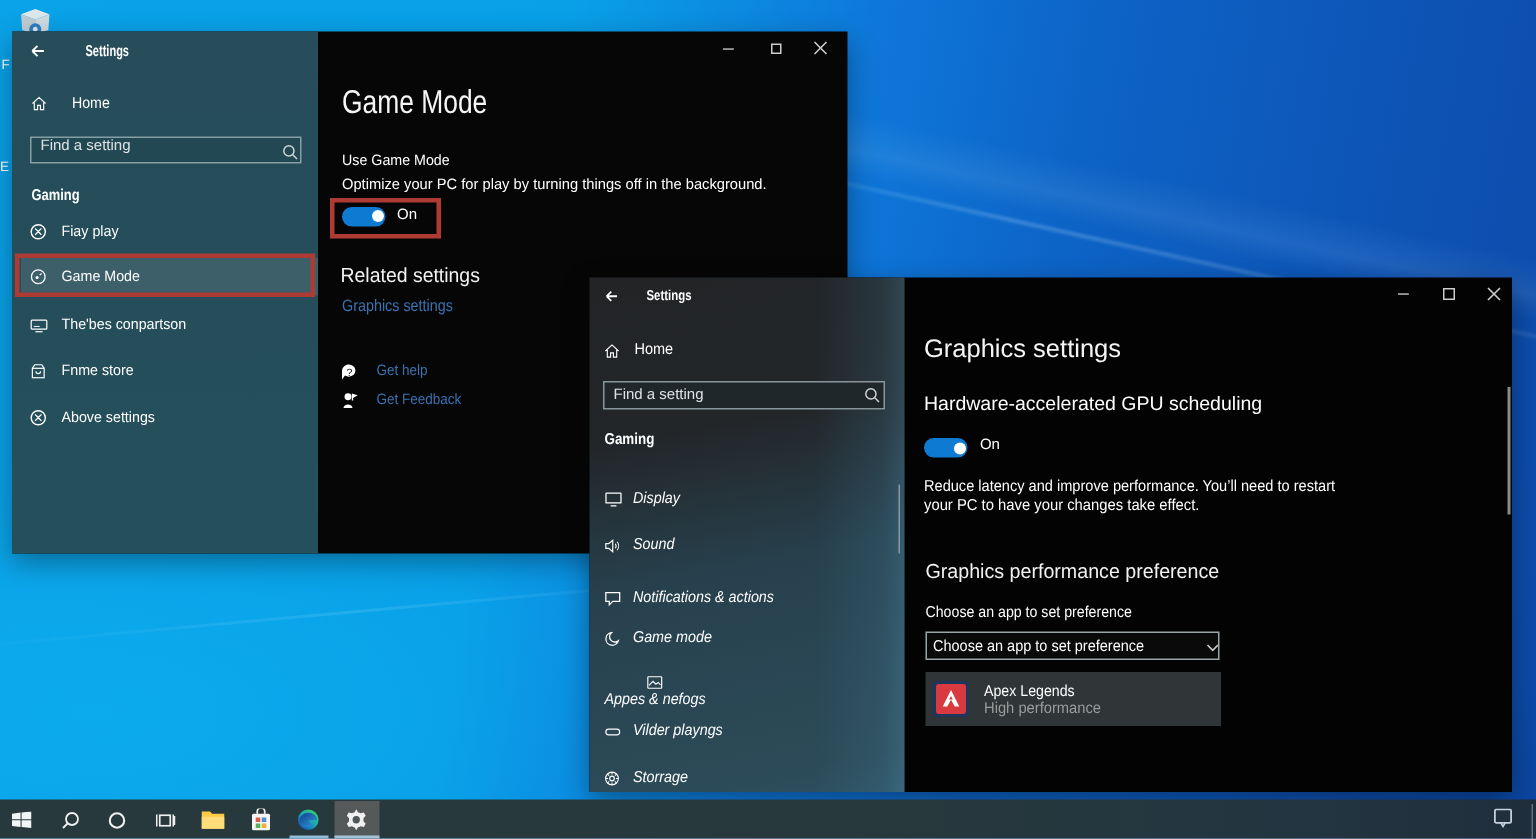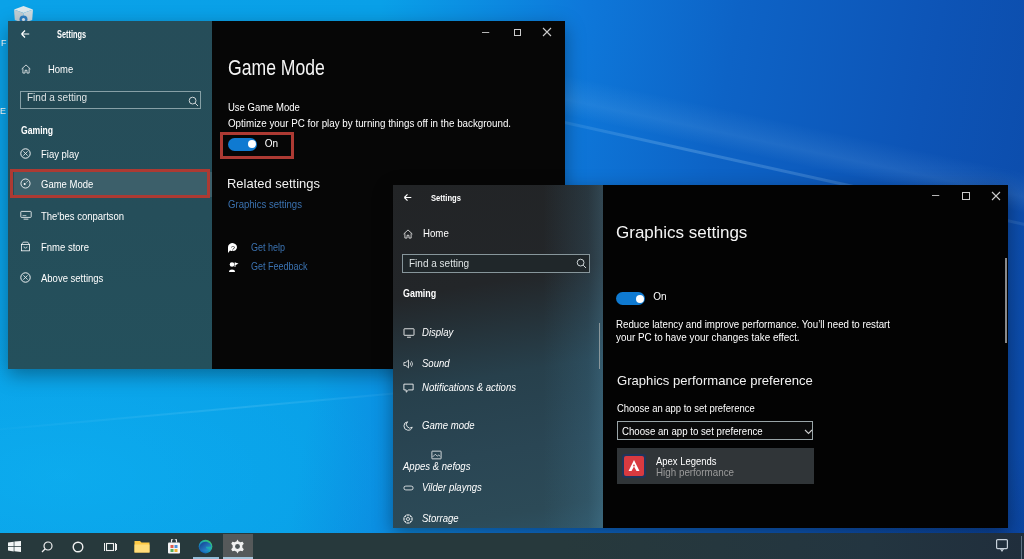--- a/index.html
+++ b/index.html
@@ -8,21 +8,21 @@
   background:
     radial-gradient(ellipse 55% 45% at 6% 85%, rgba(20,200,255,0.25), rgba(20,200,255,0) 60%),
     radial-gradient(ellipse 70% 70% at 112% 122%, rgba(4,24,90,0.30), rgba(4,24,90,0) 62%),
     linear-gradient(100deg, #0aa2e8 0%, #09a0e8 34%, #0e78da 52%, #0d63c6 66%, #0d54b6 84%, #0c4aa8 100%);
 }
 .ray { position:absolute; pointer-events:none; }
 .win { position:absolute; }
 .abs { position:absolute; }
 .txt { position:absolute; white-space:nowrap; color:#fff; line-height:1; }
 svg { display:block; }
-.w1row { position:absolute; left:11.5px; display:flex; }
+.w1row { position:absolute; left:11.5px; display:flex; align-items:center; }
 .w1row .w1icon { width:21.5px; display:flex; }
 .w1row .w1lbl { font-size:10px; color:#fff; display:inline-block; transform:scaleX(0.95); transform-origin:left center; line-height:1.3; }
 .w2row { position:absolute; left:10px; display:flex; align-items:center;font-style:italic; }
 .w2row .w2icon { width:19px; display:flex; }
 .w2row .w2lbl { font-size:10.5px; color:#fff; display:inline-block; transform:scaleX(0.91); transform-origin:left center; line-height:1.3; }
 </style>
 </head>
 <body>
 <div id="desk">
   <div class="ray" style="left:470px;top:55px;width:700px;height:40px;background:linear-gradient(to bottom,rgba(190,230,255,0),rgba(190,230,255,0.10) 60%,rgba(190,230,255,0));transform:rotate(12deg);transform-origin:left center;"></div>
@@ -177,21 +177,21 @@
     </div>
   <div class="w2row" style="top:172px;">
       <span class="w2icon">
         <svg width="11" height="10" viewBox="0 0 14 13">
           <path d="M1 4.5 H3.5 L7 1.5 V11.5 L3.5 8.5 H1 Z" stroke="#fff" stroke-width="1" fill="none"></path>
           <path d="M9.2 4.5 a3 3.2 0 0 1 0 4 M10.8 2.8 a5 5.5 0 0 1 0 7.4" stroke="#fff" stroke-width="0.9" fill="none"></path>
         </svg>
       </span>
       <span class="w2lbl">Sound</span>
     </div>
-  <div class="w2row" style="top:196px;">
+  <div class="w2row" style="top:207px;">
       <span class="w2icon">
         <svg width="11" height="10" viewBox="0 0 14 13">
           <path d="M1 1.5 H13 V9 H7 L4 12 V9 H1 Z" stroke="#fff" stroke-width="1.1" fill="none"></path>
         </svg>
       </span>
       <span class="w2lbl">Notifications &amp; actions</span>
     </div>
   <div class="w2row" style="top:234px;">
       <span class="w2icon">
         <svg width="10" height="10" viewBox="0 0 13 13">
@@ -224,20 +224,21 @@
           <circle cx="6.5" cy="6.5" r="2" stroke="#fff" stroke-width="1" fill="none"></circle>
           <path d="M6.5 1 V3 M6.5 10 V12 M1 6.5 H3 M10 6.5 H12 M2.6 2.6 L4 4 M10.4 2.6 L9 4 M2.6 10.4 L4 9 M10.4 10.4 L9 9" stroke="#fff" stroke-width="0.9"></path>
         </svg>
       </span>
       <span class="w2lbl">Storrage</span>
     </div>
 
   <div class="abs" style="left:205.5px;top:138px;width:1.8px;height:46px;background:#8a979b;"></div>
 
   <div class="txt" style="left:223px;top:39px;font-size:17px;font-weight:400;color:#f5f5f5;">Graphics settings</div>
+  <div class="txt" style="left:223px;top:77.2px;font-size:13px;">Hardware-accelerated GPU scheduling</div>
   <div class="abs" style="left:223px;top:107px;width:29px;height:13px;border-radius:7px;background:#0f7ad1;"></div>
   <div class="abs" style="left:243px;top:109.5px;width:8px;height:8px;border-radius:50%;background:#fff;"></div>
   <div class="txt" style="left:260.3px;top:107px;font-size:10px;">On</div>
   <div class="txt" style="left:223px;top:134.2px;font-size:10.5px;transform:scaleX(0.926);transform-origin:left top;">Reduce latency and improve performance. You’ll need to restart</div>
   <div class="txt" style="left:223px;top:146.6px;font-size:10.5px;transform:scaleX(0.94);transform-origin:left top;">your PC to have your changes take effect.</div>
   <div class="txt" style="left:223.8px;top:189.2px;font-size:13.5px;color:#f2f2f2;transform:scaleX(0.97);transform-origin:left top;">Graphics performance preference</div>
   <div class="txt" style="left:223.8px;top:217.8px;font-size:10.5px;transform:scaleX(0.9);transform-origin:left top;">Choose an app to set preference</div>
   <div class="abs" style="left:224px;top:236px;width:196px;height:19px;border:1px solid #9aa5a8;background:#0a0a0a;"></div>
   <div class="txt" style="left:228.9px;top:240.5px;font-size:10.5px;transform:scaleX(0.92);transform-origin:left top;">Choose an app to set preference</div>
   <svg class="abs" style="left:411px;top:243.5px;" width="9" height="6" viewBox="0 0 9 6">

